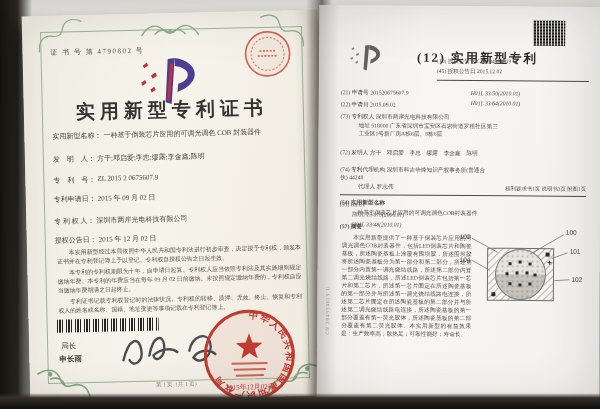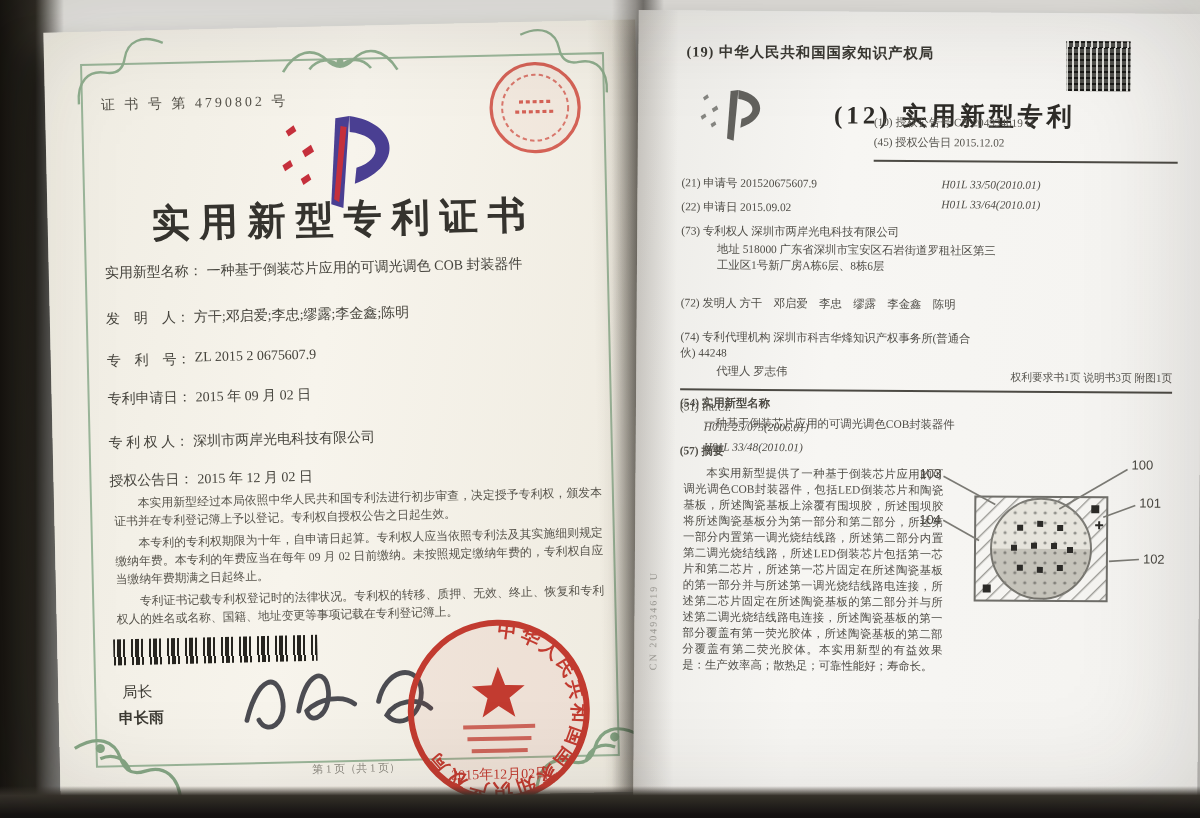--- a/index.html
+++ b/index.html
@@ -185,21 +185,20 @@
         <text x="52" y="86" font-size="7" fill="#c23b30" text-anchor="middle">2015年12月02日</text>
       </svg>
     </div>
 
     <div class="page-num">第 1 页（共 1 页）</div>
   </div>
 
   <div class="spine"></div>
 
   <div class="page-right">
-    <div class="g office-line">(19) 中华人民共和国国家知识产权局</div>
 
     <div class="g g-logo">
       <svg viewBox="0 0 76 52">
         <path d="M8 10 l4 -3 1.4 3 -4 2.6 Z" fill="#6b6b66"></path>
         <path d="M16 20 l4.5 -3 1.5 3.4 -4.5 2.8 Z" fill="#6b6b66"></path>
         <path d="M6 27 l4 -2.6 1.3 3 -4 2.6 Z" fill="#6b6b66"></path>
         <path d="M15 34 l4 -2.6 1.3 3 -4 2.6 Z" fill="#6b6b66"></path>
         <path d="M33 4 L40 3 L36 49 L30 47 Z" fill="#3f3e3a"></path>
         <path d="M40 3 C64 7 68 28 42 37 L43 29 C57 25 56 13 40 11 Z" fill="#3f3e3a"></path>
       </svg>

